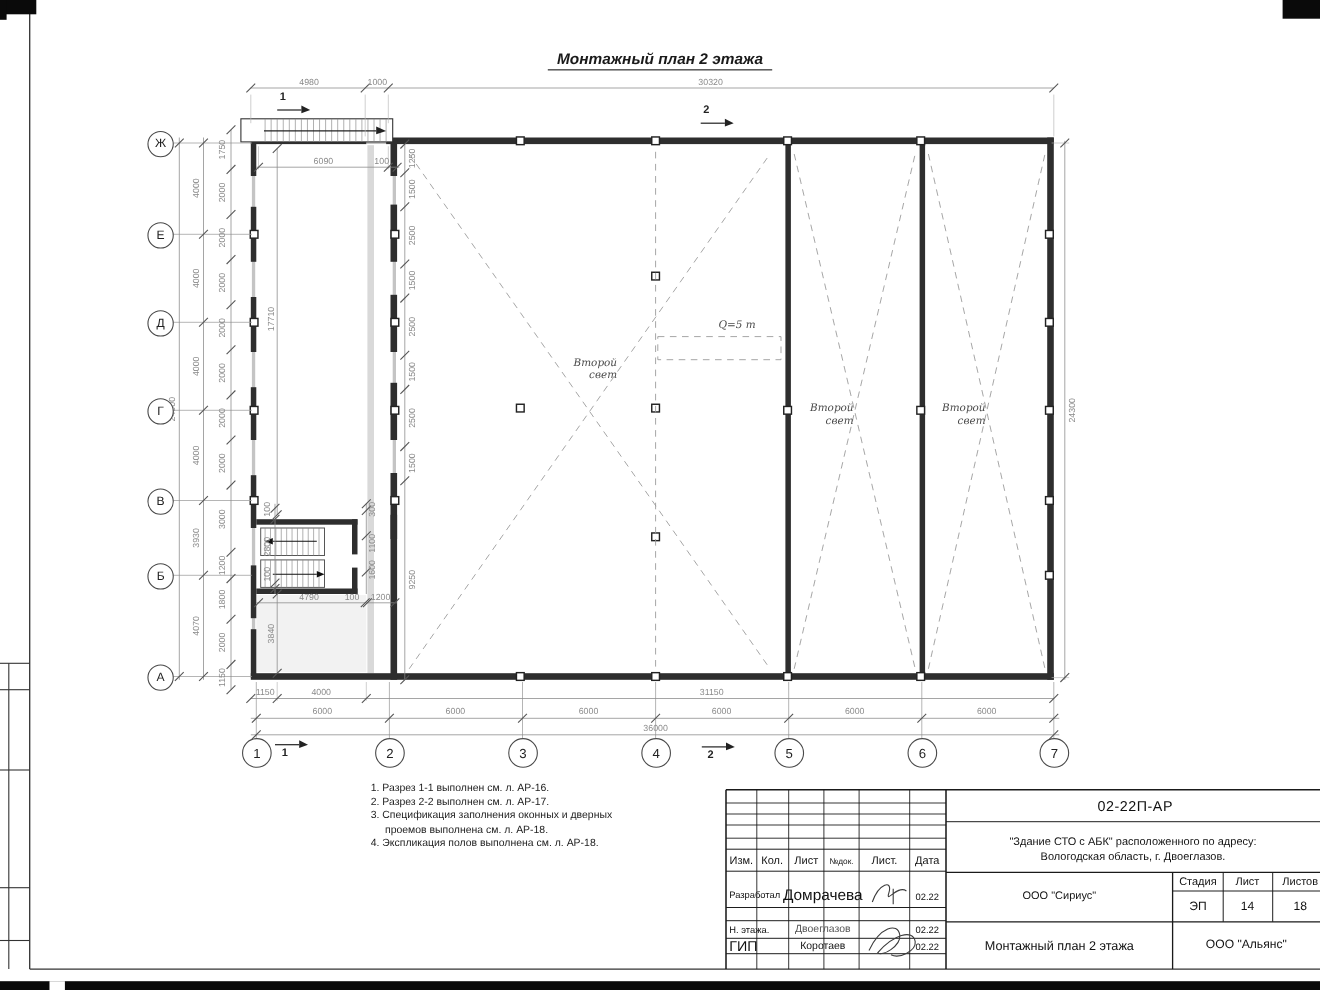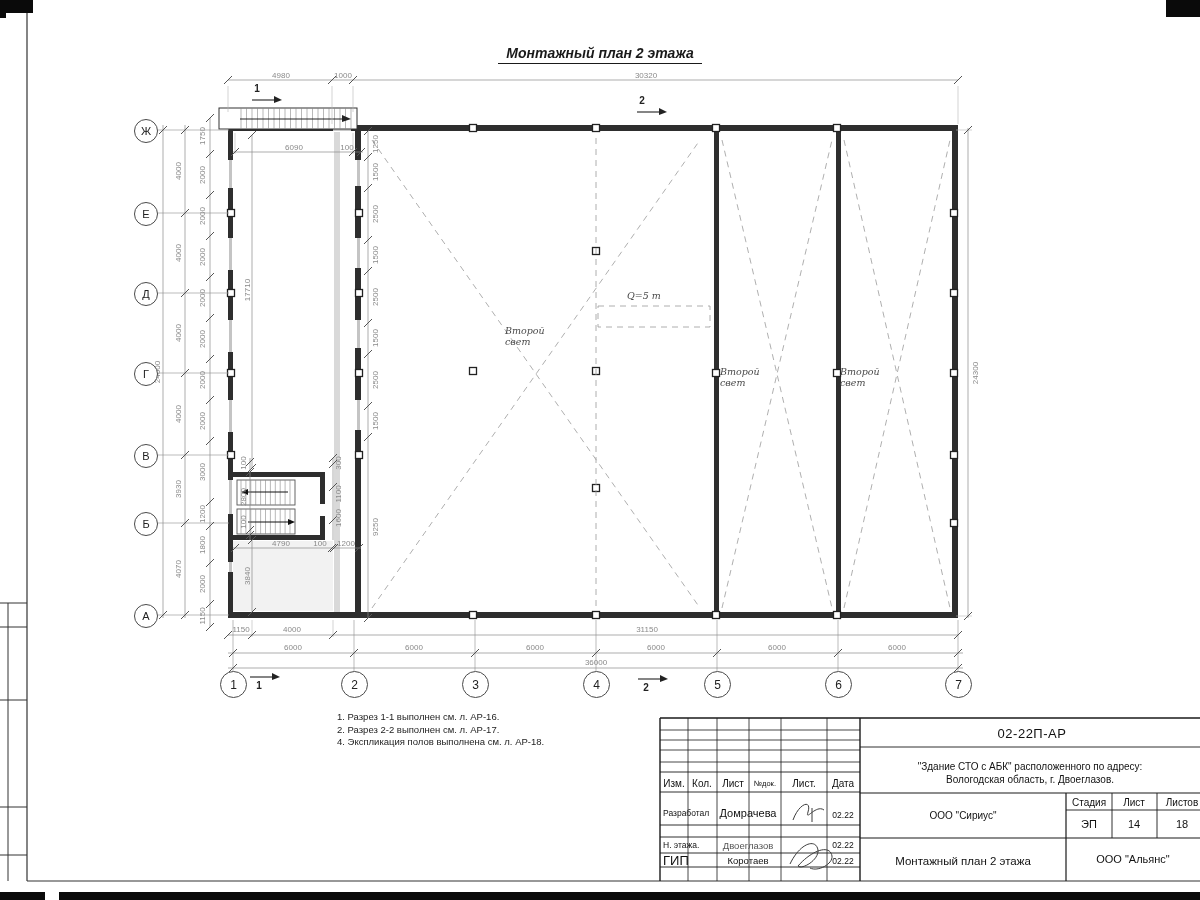--- a/index.html
+++ b/index.html
@@ -10,21 +10,21 @@
   .title{font:italic 600 14px "Liberation Sans",sans-serif;color:#1a1a1a;text-align:center;}
   .title span{border-bottom:1.2px solid #1a1a1a;padding:0 8px 2px 8px;}
   .dim,.dimv{position:absolute;z-index:3;font:8px "Liberation Sans",sans-serif;color:#8a8a8a;
          white-space:nowrap;transform:translate(-50%,-50%);}
   .dimv{transform:translate(-50%,-50%) rotate(-90deg);}
   .bubble{position:absolute;z-index:3;border:1px solid #4a4a4a;border-radius:50%;background:#fff;
          display:flex;align-items:center;justify-content:center;color:#222;}
   .bub-s{width:22px;height:22px;font:11px "Liberation Sans",sans-serif;}
   .bub-b{width:25px;height:25px;font:12px "Liberation Sans",sans-serif;}
   .slabel{position:absolute;z-index:3;font:italic 9.5px "DejaVu Serif",serif;color:#4a4a4a;
-         text-align:left;line-height:11px;}
+         text-align:right;line-height:11px;}
   .smark{position:absolute;z-index:3;font:600 10px "Liberation Sans",sans-serif;color:#222;
          transform:translate(-50%,-50%);}
   .notes{position:absolute;z-index:3;font:9.5px "Liberation Sans",sans-serif;color:#1d1d1d;
          width:258px;line-height:12.5px;}
   .notes div{padding-left:13px;text-indent:-13px;}
   .tbc{position:absolute;z-index:3;transform:translate(-50%,-50%);white-space:nowrap;color:#111;
        font-family:"Liberation Sans",sans-serif;}
   .tbl{position:absolute;z-index:3;transform:translate(0,-50%);white-space:nowrap;color:#111;
        font-family:"Liberation Sans",sans-serif;}
 </style>
@@ -428,36 +428,37 @@
   <span class="smark" style="left:646px;top:687px">2</span>
 
   <div class="slabel" style="left:505px;top:325px;width:56px">Второй свет</div>
   <div class="slabel" style="left:720px;top:366px;width:56px">Второй свет</div>
   <div class="slabel" style="left:840px;top:366px;width:56px">Второй свет</div>
   <div class="slabel" style="left:627px;top:290px;width:60px">Q=5 т</div>
 
   <div class="notes" style="left:337px;top:711px">
     <div>1. Разрез 1-1 выполнен см. л. АР-16.</div>
     <div>2. Разрез 2-2 выполнен см. л. АР-17.</div>
+    <div>3. Спецификация заполнения оконных и дверных проемов выполнена см. л. АР-18.</div>
     <div>4. Экспликация полов выполнена см. л. АР-18.</div>
   </div>
 
   <span class="tbc" style="left:1032px;top:733px;font-size:13px;letter-spacing:.5px">02-22П-АР</span>
   <span class="tbc" style="left:1030px;top:766px;font-size:10px">"Здание СТО с АБК" расположенного по адресу:</span>
   <span class="tbc" style="left:1030px;top:779px;font-size:10px">Вологодская область, г. Двоеглазов.</span>
 
   <span class="tbc" style="left:674px;top:783px;font-size:10px">Изм.</span>
   <span class="tbc" style="left:702px;top:783px;font-size:10px">Кол.</span>
   <span class="tbc" style="left:733px;top:783px;font-size:10px">Лист</span>
   <span class="tbc" style="left:765px;top:783px;font-size:7.5px">№док.</span>
   <span class="tbc" style="left:804px;top:783px;font-size:10px">Лист.</span>
   <span class="tbc" style="left:843px;top:783px;font-size:10px">Дата</span>
 
   <span class="tbl" style="left:663px;top:813px;font-size:8.5px">Разработал</span>
-  <span class="tbc" style="left:748px;top:813px;font-size:11px">Домрачева</span>
+  <span class="tbc" style="left:748px;top:813px;font-size:14px">Домрачева</span>
   <span class="tbc" style="left:843px;top:815px;font-size:8.5px">02.22</span>
   <span class="tbl" style="left:663px;top:845px;font-size:8.5px">Н. этажа.</span>
   <span class="tbc" style="left:748px;top:845px;font-size:9.5px;color:#555">Двоеглазов</span>
   <span class="tbc" style="left:843px;top:845px;font-size:8.5px">02.22</span>
   <span class="tbl" style="left:663px;top:860px;font-size:13px">ГИП</span>
   <span class="tbc" style="left:748px;top:860px;font-size:9.5px">Коротаев</span>
   <span class="tbc" style="left:843px;top:861px;font-size:8.5px">02.22</span>
 
   <span class="tbc" style="left:963px;top:815px;font-size:10px">ООО "Сириус"</span>
   <span class="tbc" style="left:1089px;top:802px;font-size:10px">Стадия</span>

